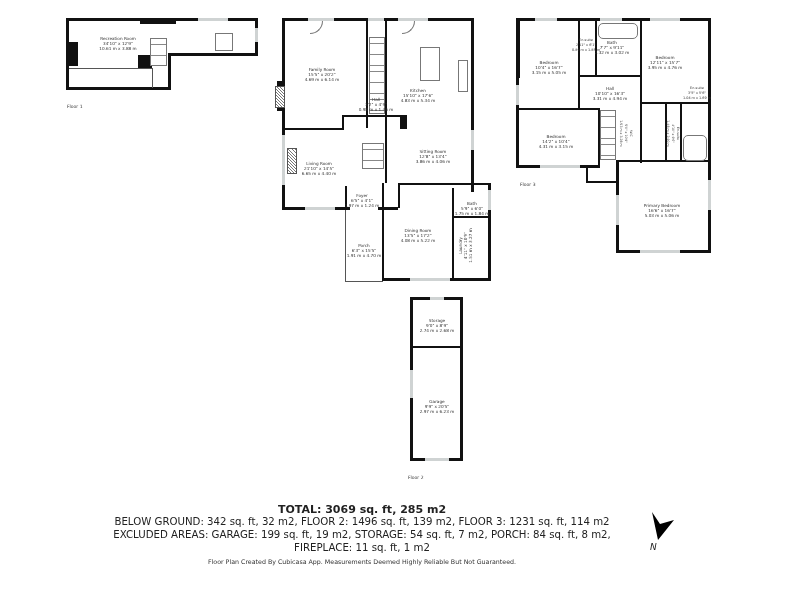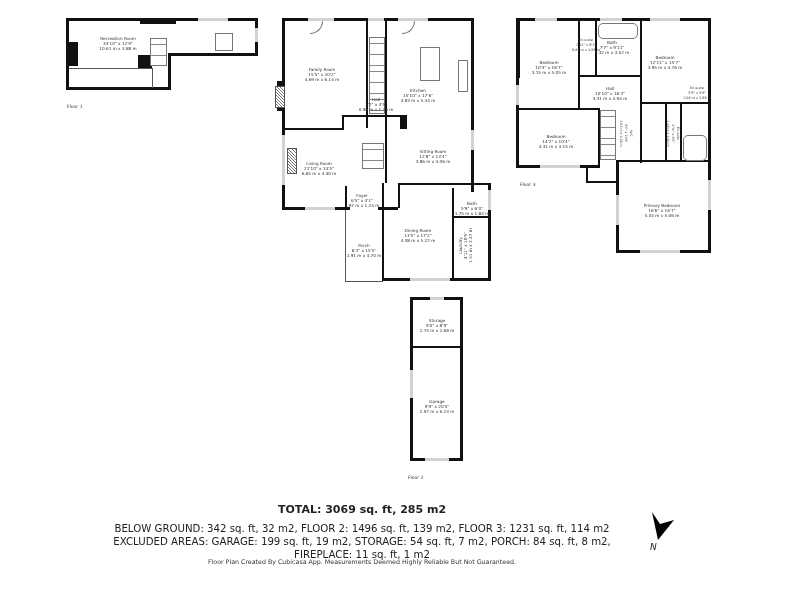--- a/index.html
+++ b/index.html
@@ -8,21 +8,21 @@
   .thin{position:absolute;background:#555;}
   .win{position:absolute;background:#cfd3d3;}
   .lbl{position:absolute;text-align:center;font-size:4.2px;line-height:5px;color:#333;white-space:nowrap;transform:translateX(-50%);}
   .floor-lbl{position:absolute;font-size:4.5px;color:#333;}
   .stairs{position:absolute;border:0.6px solid #777;background:repeating-linear-gradient(180deg,#fff 0,#fff 5px,#888 5px,#888 5.6px);}
   .fire{position:absolute;border:0.6px solid #555;background:repeating-linear-gradient(45deg,#fff 0,#fff 1.5px,#777 1.5px,#777 2.2px);}
   .box{position:absolute;border:0.6px solid #777;background:#fff;}
   .door{position:absolute;border:0.6px solid #777;border-radius:0 100% 0 0;border-left:none;border-bottom:none;}
   .summary{position:absolute;left:0;width:724px;text-align:center;}
   #total{top:503px;font-weight:bold;font-size:11px;font-family:"DejaVu Sans",sans-serif;}
-  .sl{font-size:10.2px;line-height:13px;margin-top:7px;}
+  .sl{font-size:10.2px;line-height:13px;}
   #footer{top:558px;font-size:6.3px;color:#333;}
   #compass{position:absolute;left:648px;top:510px;width:30px;height:46px;}
 </style>
 </head>
 <body>
 
 <div>
 
   <div class="wall" style="left:66px;top:18px;width:192px;height:3px;"></div>
   <div class="wall" style="left:66px;top:18px;width:3px;height:72px;"></div>

